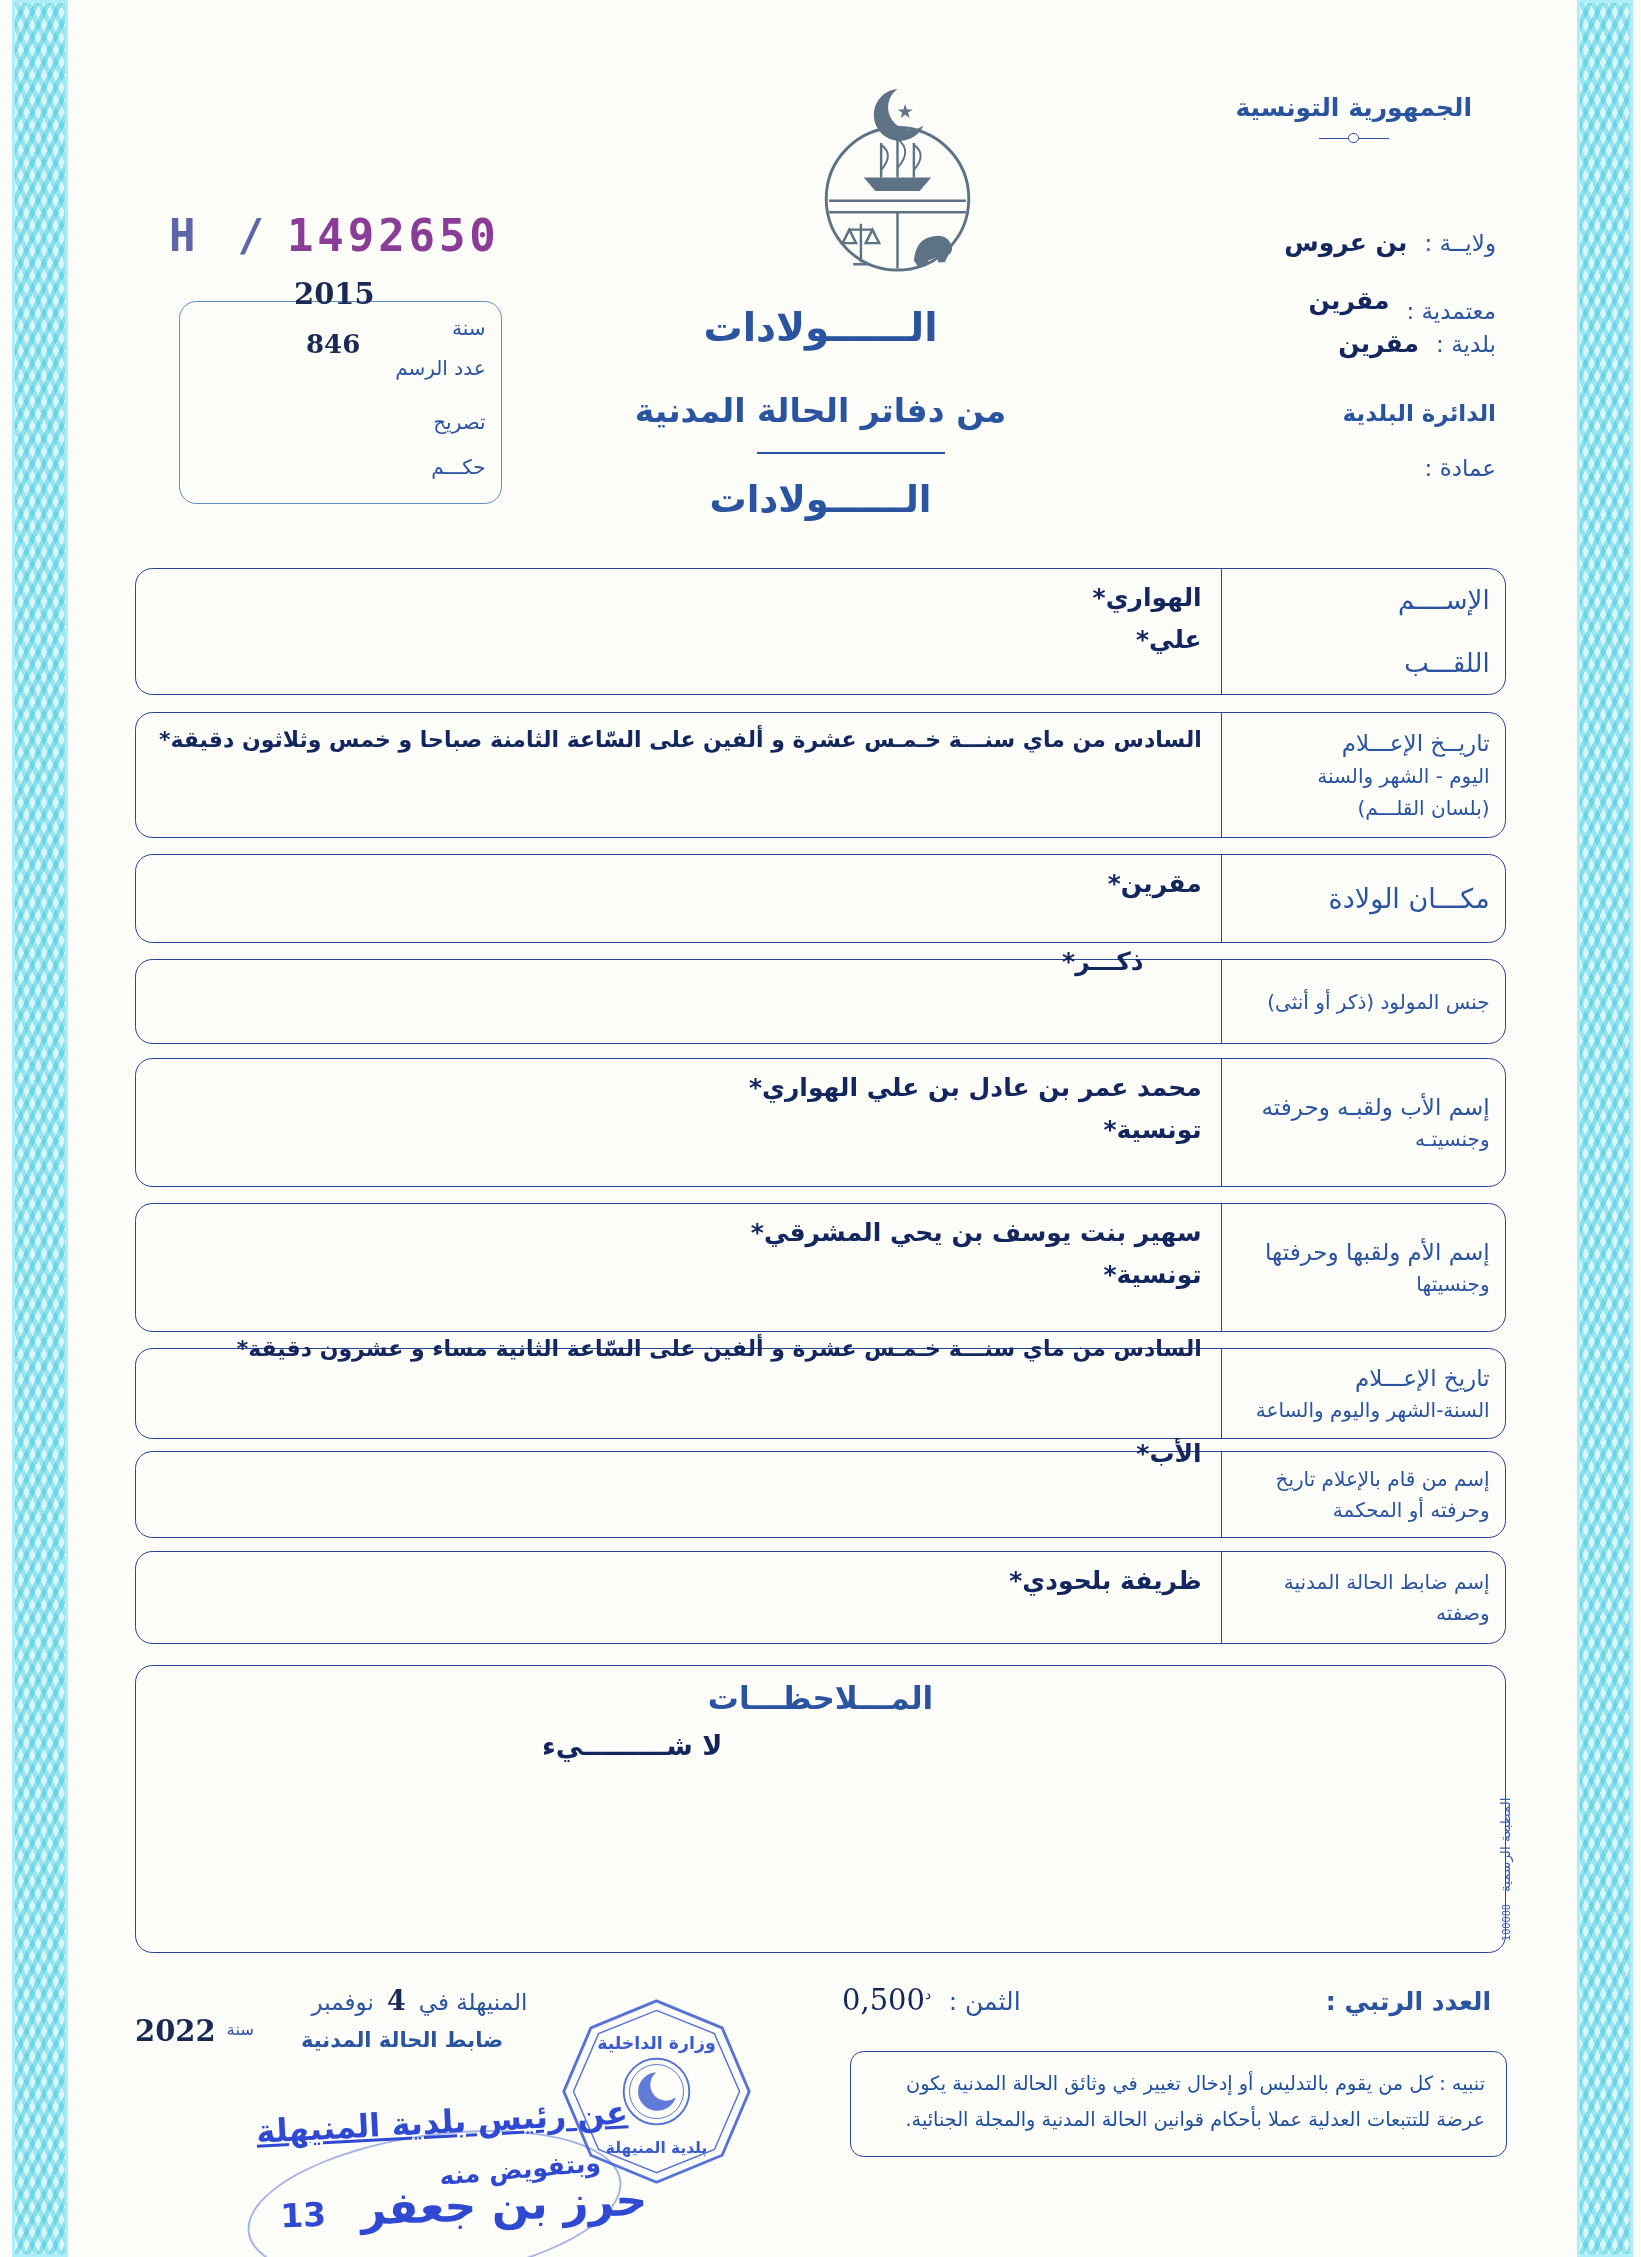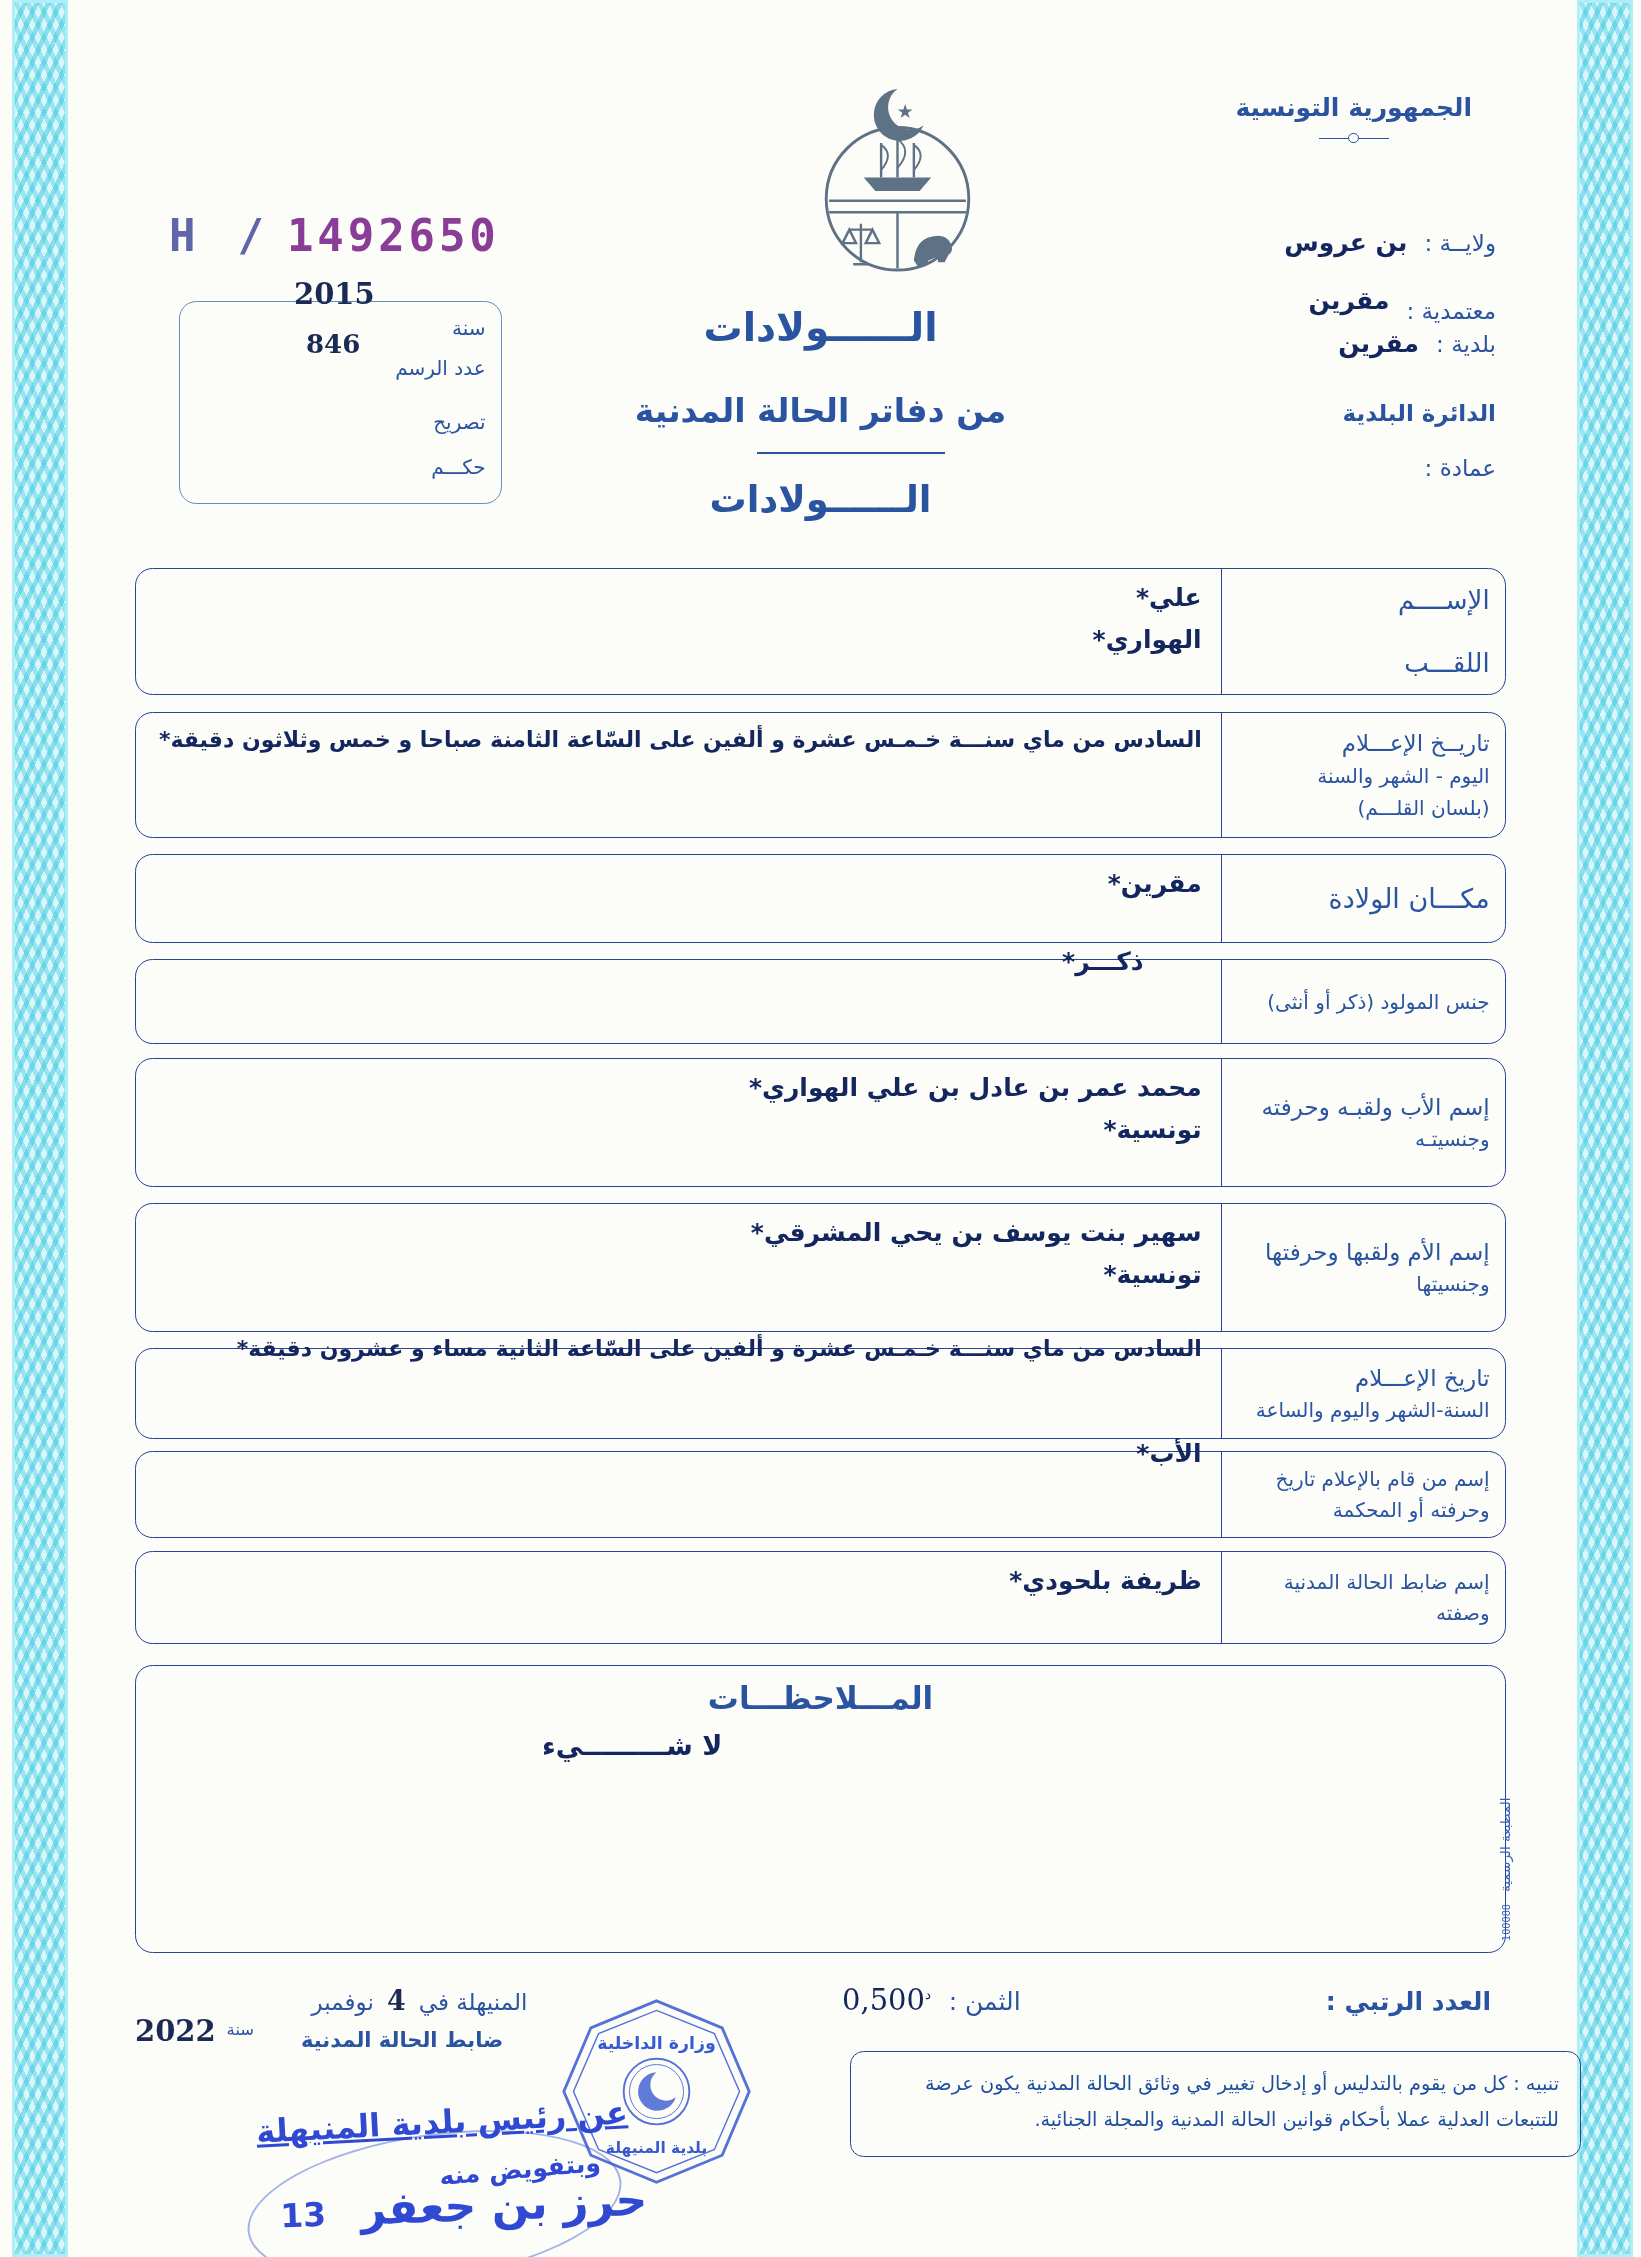--- a/index.html
+++ b/index.html
@@ -79,21 +79,21 @@
   .place-date { position:absolute; left:270px; top:1985px; width:299px; color:#2a53a0;
                 font-size:23px; text-align:center; }
   .place-date .day { color:#1b2a55; font-weight:bold; font-size:27px;
                      font-family:"DejaVu Serif", serif; padding:0 5.8px; }
   .year-line { position:absolute; left:135px; top:2014px; color:#2a53a0; }
   .year-line .yl { font-size:16.4px; vertical-align:super; }
   .year-line .yv { font-size:29px; font-weight:bold; color:#1b2a55;
                    font-family:"DejaVu Serif", serif; margin-right:5.8px; }
   .officer { position:absolute; left:301px; top:2028px; color:#2a53a0; font-size:21px; font-weight:bold; }
 
-  .warning { position:absolute; left:850px; top:2051px; width:731px; min-height:106px;
+  .warning { position:absolute; left:850px; top:2051px; width:657px; min-height:106px;
              border:1.9px solid #27439a; border-radius:13.5px; padding:13.5px 21px;
              color:#1d4f9e; font-size:19.3px; line-height:1.9; text-align:right; }
 
   .stamp-wrap { position:absolute; left:483px; top:1995px; width:348px; height:263px; }
   .oval-stamp { position:absolute; left:246px; top:2134px; width:377px; height:145px;
                 border:2.9px solid rgba(58,91,208,.45); border-radius:50%;
                 transform:rotate(-8deg); }
 
   .hand { position:absolute; color:#2f49d2; font-weight:bold; }
   .hand-line1 { left:256px; top:2103px; font-size:32px; transform:rotate(-3deg);
@@ -176,22 +176,22 @@
       <span>عمادة :</span>
     </div>
   </div>
 
   <div class="row" style="top:568px; height:127px;">
     <div class="label spread">
       <span>الإســــم</span>
       <span>اللقـــب</span>
     </div>
     <div class="content">
+      <div class="vline">الهواري*</div>
       <div class="vline">علي*</div>
-      <div class="vline">الهواري*</div>
     </div>
   </div>
 
   <div class="row" style="top:712px; height:126px;">
     <div class="label">
       <span class="l0">تاريــخ الإعـــلام</span>
       <span>اليوم - الشهر والسنة</span>
       <span>(بلسان القلـــم)</span>
     </div>
     <div class="content long">

